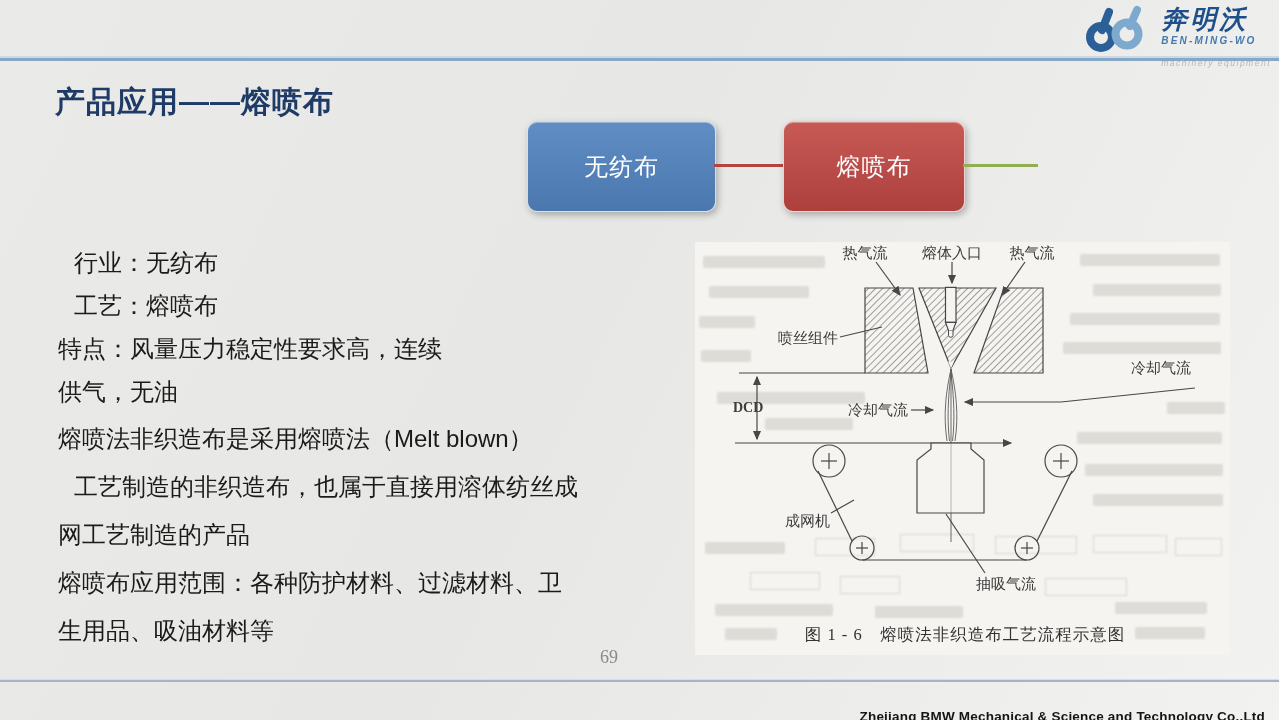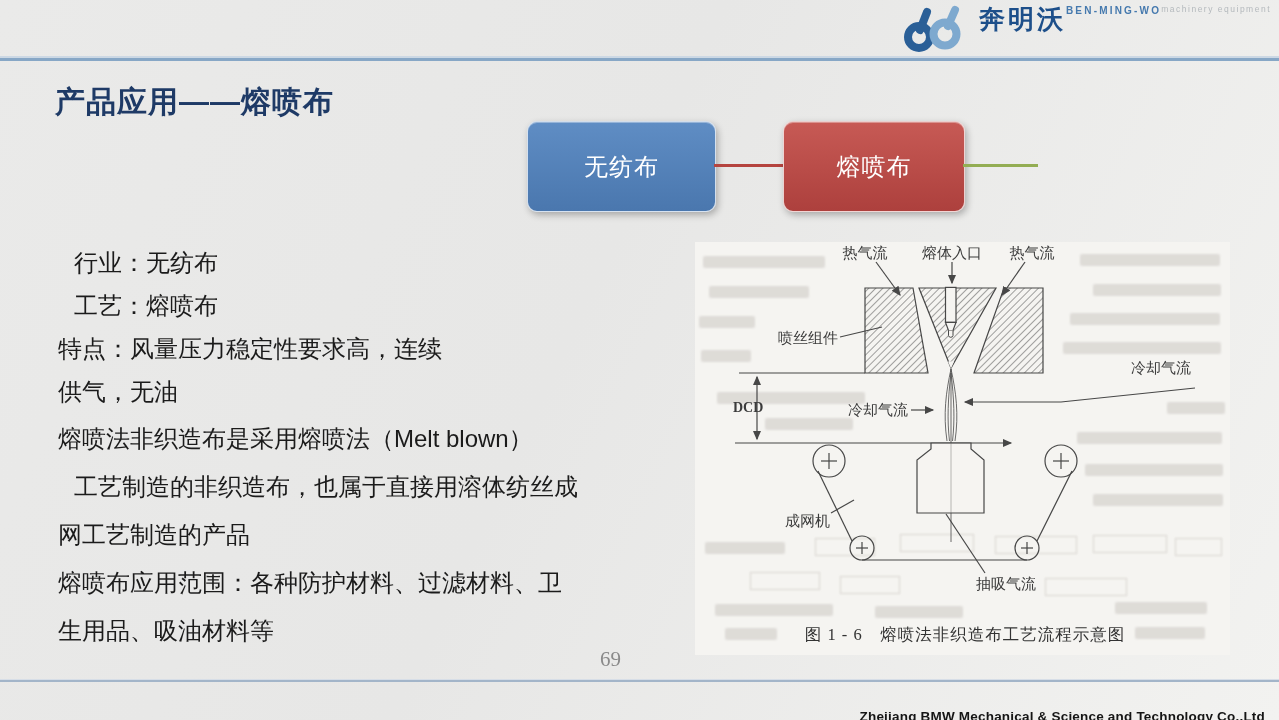--- a/index.html
+++ b/index.html
@@ -7,24 +7,24 @@
     position:relative;width:1279px;height:720px;overflow:hidden;
     background:linear-gradient(115deg,#eaeae9 0%,#e7e7e6 45%,#f2f2f0 100%);
     font-family:"Liberation Sans",sans-serif;
   }
   
   .top-line-hi{position:absolute;left:0;top:56px;width:1279px;height:2px;background:#ccd8e4;}
   .top-line{position:absolute;left:0;top:58px;width:1279px;height:3px;background:#87a7c6;}
   
   .logo{position:absolute;right:8px;top:4px;display:flex;align-items:flex-start;}
   .logo-mark{width:80px;height:50px;}
-  .logo-text{display:flex;flex-direction:row;align-items:flex-start;margin-left:2px;}
+  .logo-text{display:flex;flex-direction:column;align-items:flex-start;margin-left:2px;font-style:italic;}
   .logo-cn{font-size:26px;font-weight:bold;color:#1d4f8a;letter-spacing:3px;line-height:30px;}
   .logo-en{font-size:10px;font-weight:bold;color:#4579ae;letter-spacing:2.2px;line-height:11px;margin-top:1px;text-align:center;}
-  .logo-sub{font-size:8.5px;color:#b4b9bd;letter-spacing:1.5px;line-height:10px;margin-top:0;}
+  .logo-sub{font-size:8.5px;color:#b4b9bd;letter-spacing:1.5px;line-height:10px;margin-top:12px;}
   
   .page-title{position:absolute;left:55px;top:82px;font-size:30px;font-weight:bold;color:#1e3a66;letter-spacing:1px;}
   
   .flow-box{position:absolute;top:121px;height:89px;border-radius:10px;display:flex;align-items:center;justify-content:center;
     color:#fff;font-size:24px;letter-spacing:1px;border:1px solid rgba(255,255,255,.75);
     box-shadow:2px 3px 7px rgba(0,0,0,.28), inset 0 1px 0 rgba(255,255,255,.35);text-align:right;}
   .fb1{left:527px;width:187px;background:linear-gradient(180deg,#5f8dc4 0%,#4a77ae 100%);}
   .fb2{left:783px;width:180px;background:linear-gradient(180deg,#c75a55 0%,#ad403d 100%);}
   .fb3{left:1038px;width:187px;background:linear-gradient(180deg,#a8c566 0%,#8ba943 100%);}
   .conn{position:absolute;top:164px;height:3px;}
@@ -37,21 +37,21 @@
   .tline.ind{padding-left:16px;}
   
   .diagram{position:absolute;left:695px;top:242px;width:535px;height:413px;background:#f5f4f1;}
   .diagram svg{position:absolute;left:0;top:0;z-index:2;}
   .ghosts{position:absolute;left:0;top:0;width:100%;height:100%;z-index:1;}
   .g-bar{position:absolute;height:12px;background:#d7d4cf;filter:blur(1.3px);opacity:.75;border-radius:2px;}
   .g-box{position:absolute;height:16px;border:1px solid #cfccc6;filter:blur(1.2px);opacity:.8;}
   
   .foot-line-hi{position:absolute;left:0;top:679px;width:1279px;height:1px;background:#d7dee7;}
   .foot-line{position:absolute;left:0;top:680px;width:1279px;height:2px;background:#a3b5c9;}
-  .page-number{position:absolute;left:600px;top:647px;font-family:"Liberation Serif",serif;font-size:21px;color:#8a8a8a;}
+  .page-number{position:absolute;left:600px;top:647px;font-family:"Liberation Serif",serif;font-size:18px;color:#8a8a8a;}
   .company{position:absolute;right:14px;top:709px;font-size:13.5px;font-weight:bold;color:#151515;letter-spacing:.2px;}
   text{font-family:"Liberation Serif","DejaVu Serif",serif;}
 </style>
 </head>
 <body>
 
 <div class="slide">
 
   <div class="top-line-hi"></div>
   <div class="top-line"></div>

